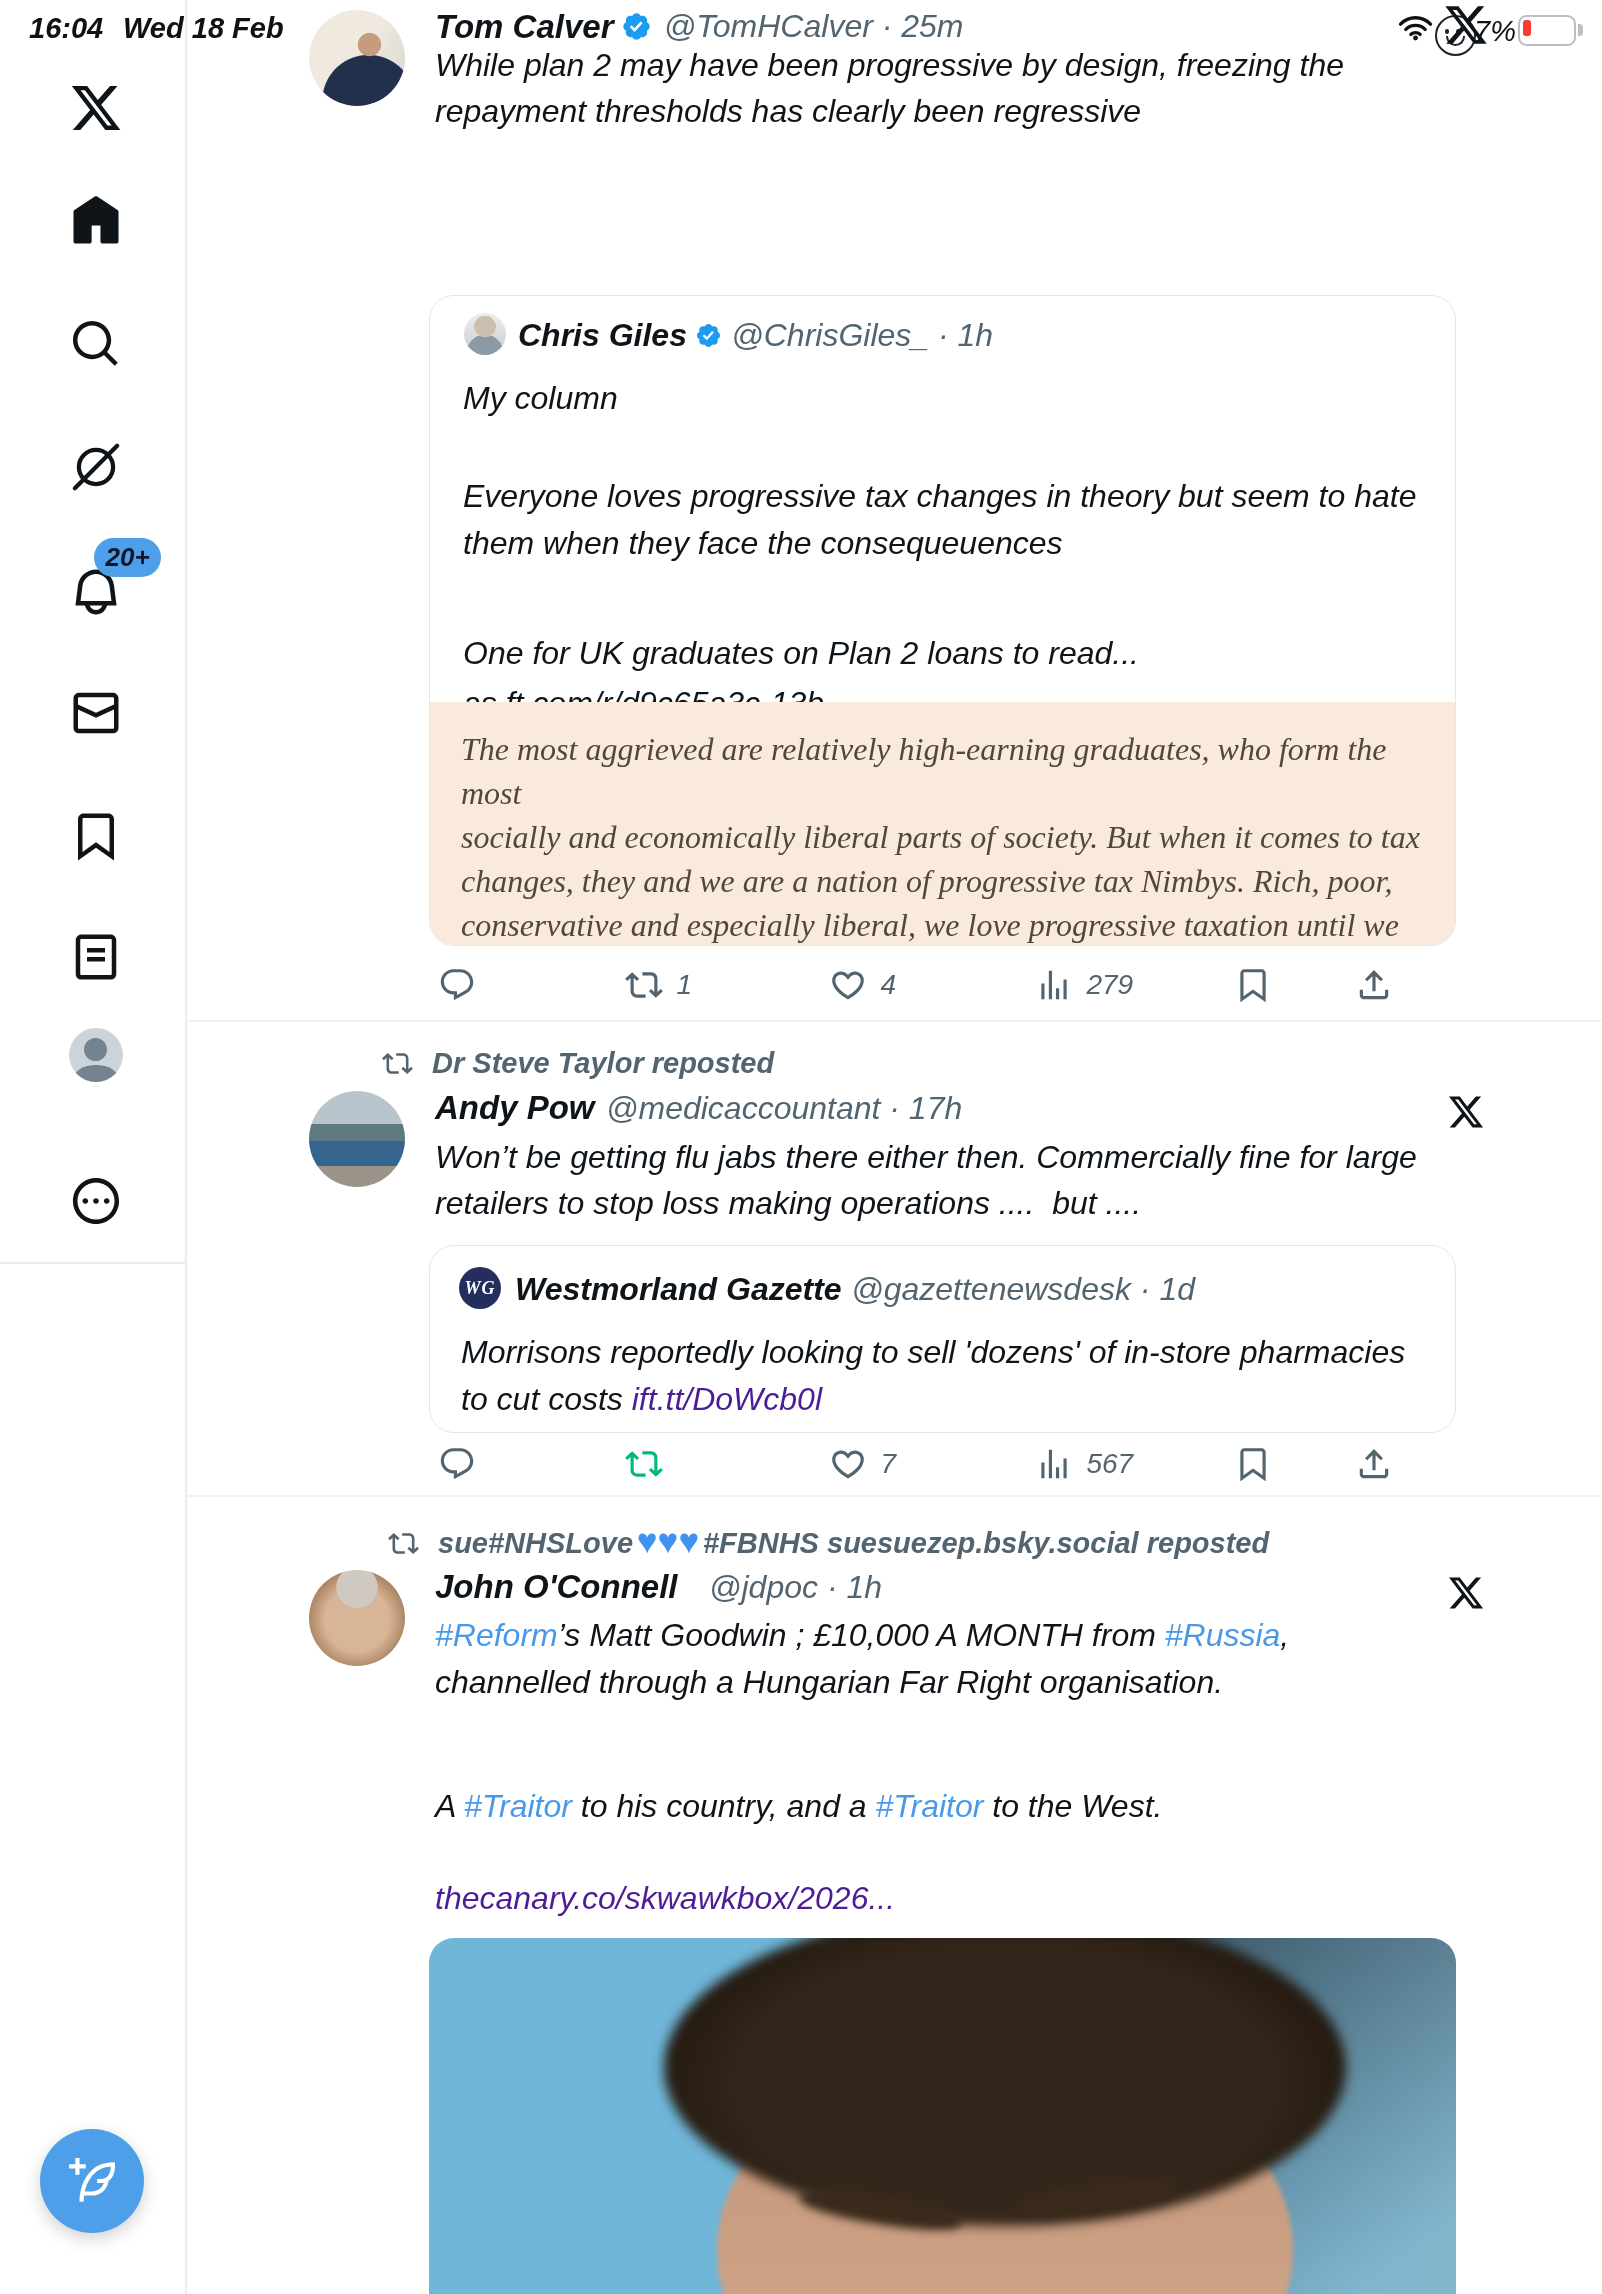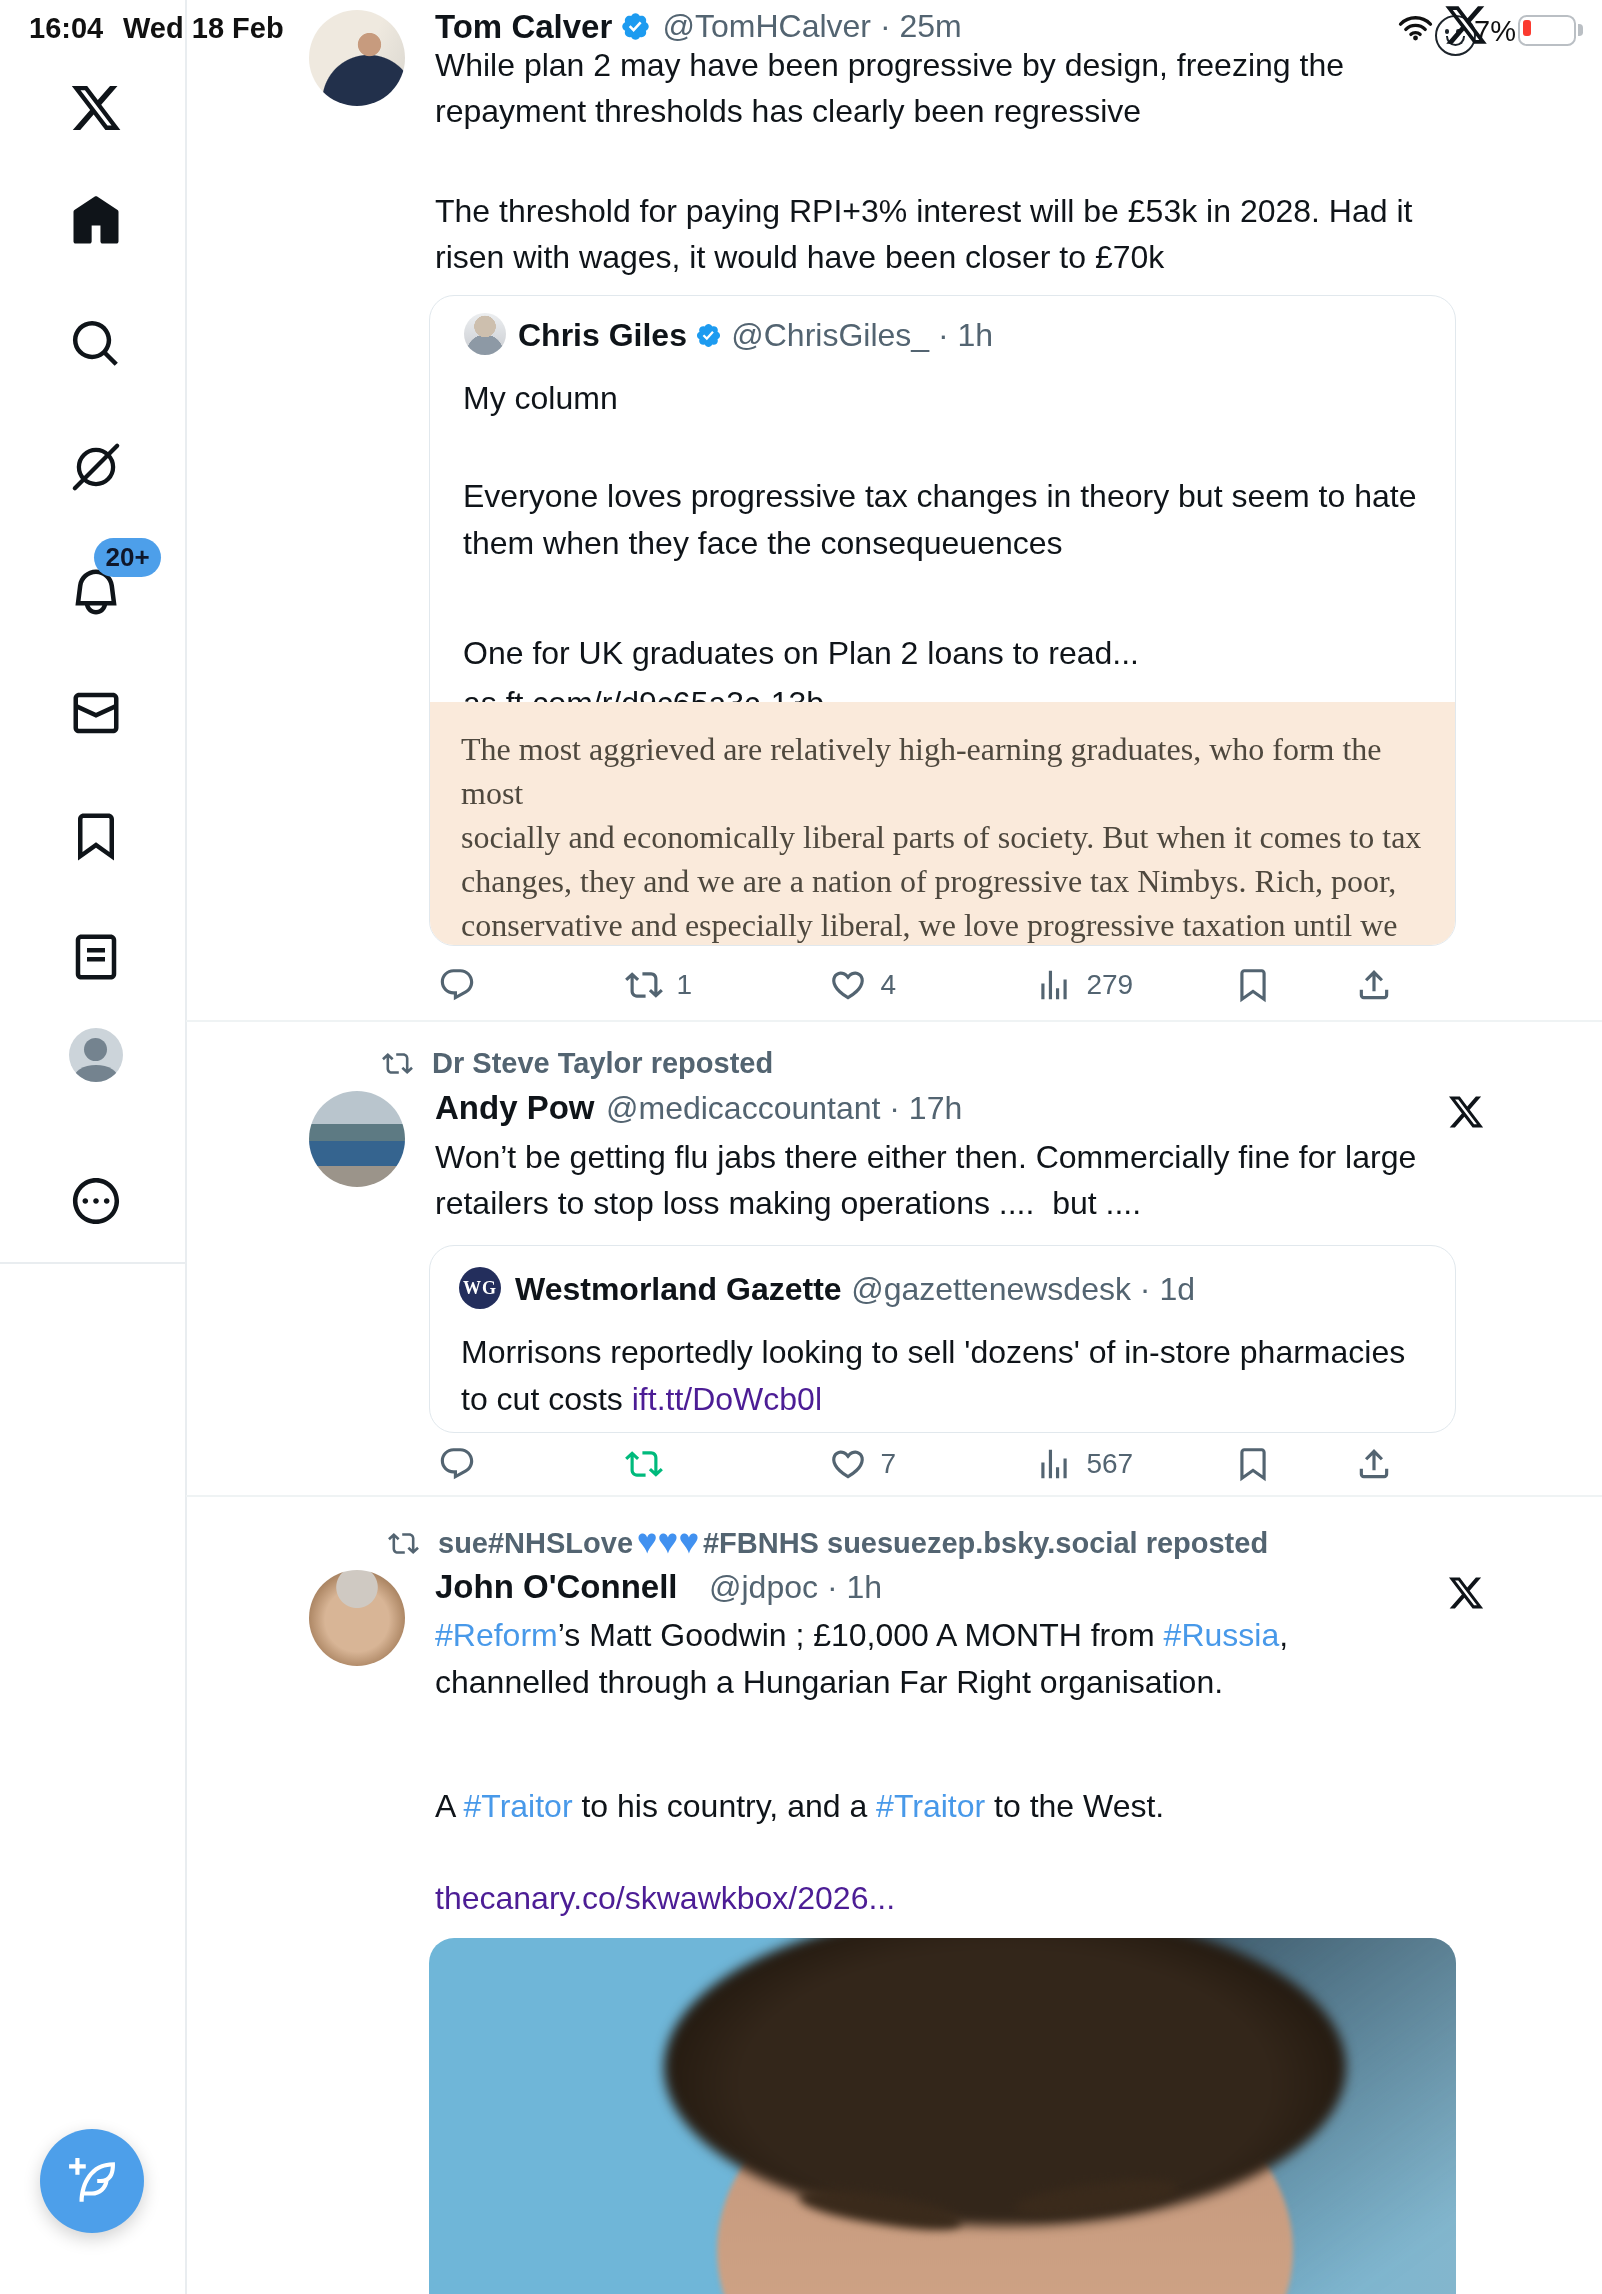--- a/index.html
+++ b/index.html
@@ -1,17 +1,17 @@
 <!DOCTYPE html>
 <html><head>
 <meta charset="utf-8">
 <style>
   html,body{margin:0;padding:0;background:#fff;}
   .screen{position:relative;width:1602px;height:2294px;background:#fff;overflow:hidden;
-          font-family:"Liberation Sans",sans-serif;color:#0f1419;}
+          font-family:"Liberation Sans",sans-serif;color:#0f1419;font-style:italic;}
   .abs{position:absolute;}
 
   
   .sb-time{left:29px;top:11.5px;font-size:29px;font-weight:700;color:#111;}
   .sb-date{left:123px;top:11.5px;font-size:29px;font-weight:600;color:#111;}
   .sb-pct{left:1474px;top:15.4px;font-size:29px;font-weight:500;color:#111;z-index:1;}
   .battery{left:1518px;top:15.4px;width:54px;height:27px;border:2.9px solid #babfc4;border-radius:8.6px;z-index:1;}
   .battery .fill{position:absolute;left:2.9px;top:2.9px;width:7.7px;height:15.4px;background:#fb3b30;border-radius:2.9px;}
   .battery .cap{position:absolute;right:-8.6px;top:6.7px;width:4.8px;height:11.5px;background:#babfc4;border-radius:0 3.8px 3.8px 0;}
 
@@ -190,24 +190,20 @@
     <span class="name">Tom Calver</span>
     <svg class="vbadge" viewBox="0 0 24 24" fill="#1d9bf0">
         <path d="M22.25 12c0-1.43-.88-2.67-2.19-3.34.46-1.39.2-2.9-.81-3.91s-2.52-1.27-3.91-.81c-.66-1.31-1.91-2.19-3.34-2.19s-2.67.88-3.33 2.19c-1.4-.46-2.91-.2-3.92.81s-1.26 2.52-.8 3.91c-1.31.67-2.2 1.91-2.2 3.34s.89 2.67 2.2 3.34c-.46 1.39-.21 2.9.8 3.91s2.52 1.26 3.91.81c.67 1.31 1.91 2.19 3.34 2.19s2.68-.88 3.34-2.19c1.39.45 2.9.2 3.91-.81s1.27-2.52.81-3.91c1.31-.67 2.19-1.91 2.19-3.34Zm-11.71 4.2-3.76-3.76 1.41-1.41 2.26 2.26 4.8-5.23 1.47 1.36-6.18 6.78Z"></path>
       </svg>
     <span class="meta">@TomHCalver · 25m</span>
   </div>
   <div class="abs body-text" style="left:435px;top:42px;">
     <span class="tl">While plan 2 may have been progressive by design, freezing the</span>
     <span class="tl">repayment thresholds has clearly been regressive</span>
   </div>
-  <div class="abs body-text" style="left:435px;top:188px;">
-    <span class="tl">The threshold for paying RPI+3% interest will be £53k in 2028. Had it</span>
-    <span class="tl">risen with wages, it would have been closer to £70k</span>
-  </div>
 
   <div class="abs qcard" style="left:429px;top:295px;height:651px;">
     <div class="av-chris abs" style="left:34px;top:17.3px;"></div>
     <div class="q-header" style="left:88px;top:21px;">
       <span class="q-name">Chris Giles</span>
       <svg class="vbadge" style="width:27px;height:27px;" viewBox="0 0 24 24" fill="#1d9bf0">
           <path d="M22.25 12c0-1.43-.88-2.67-2.19-3.34.46-1.39.2-2.9-.81-3.91s-2.52-1.27-3.91-.81c-.66-1.31-1.91-2.19-3.34-2.19s-2.67.88-3.33 2.19c-1.4-.46-2.91-.2-3.92.81s-1.26 2.52-.8 3.91c-1.31.67-2.2 1.91-2.2 3.34s.89 2.67 2.2 3.34c-.46 1.39-.21 2.9.8 3.91s2.52 1.26 3.91.81c.67 1.31 1.91 2.19 3.34 2.19s2.68-.88 3.34-2.19c1.39.45 2.9.2 3.91-.81s1.27-2.52.81-3.91c1.31-.67 2.19-1.91 2.19-3.34Zm-11.71 4.2-3.76-3.76 1.41-1.41 2.26 2.26 4.8-5.23 1.47 1.36-6.18 6.78Z"></path>
         </svg>
       <span class="q-meta">@ChrisGiles_ · 1h</span>
     </div>

